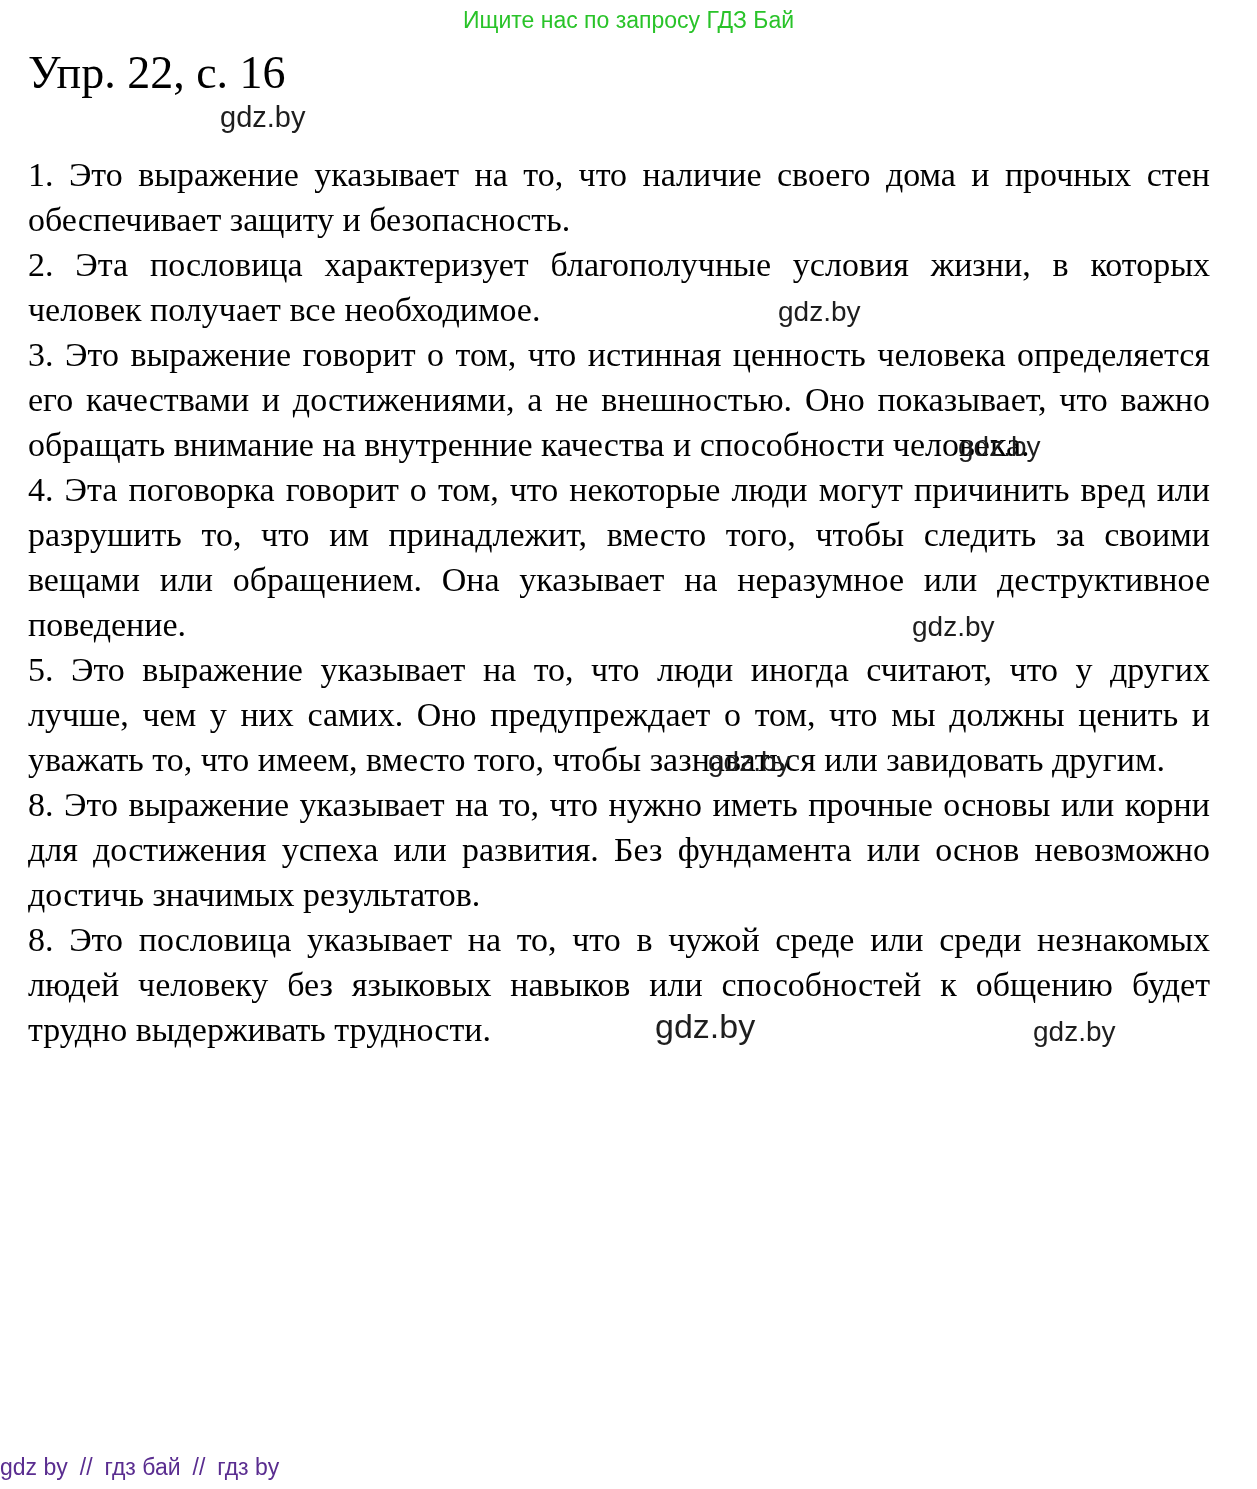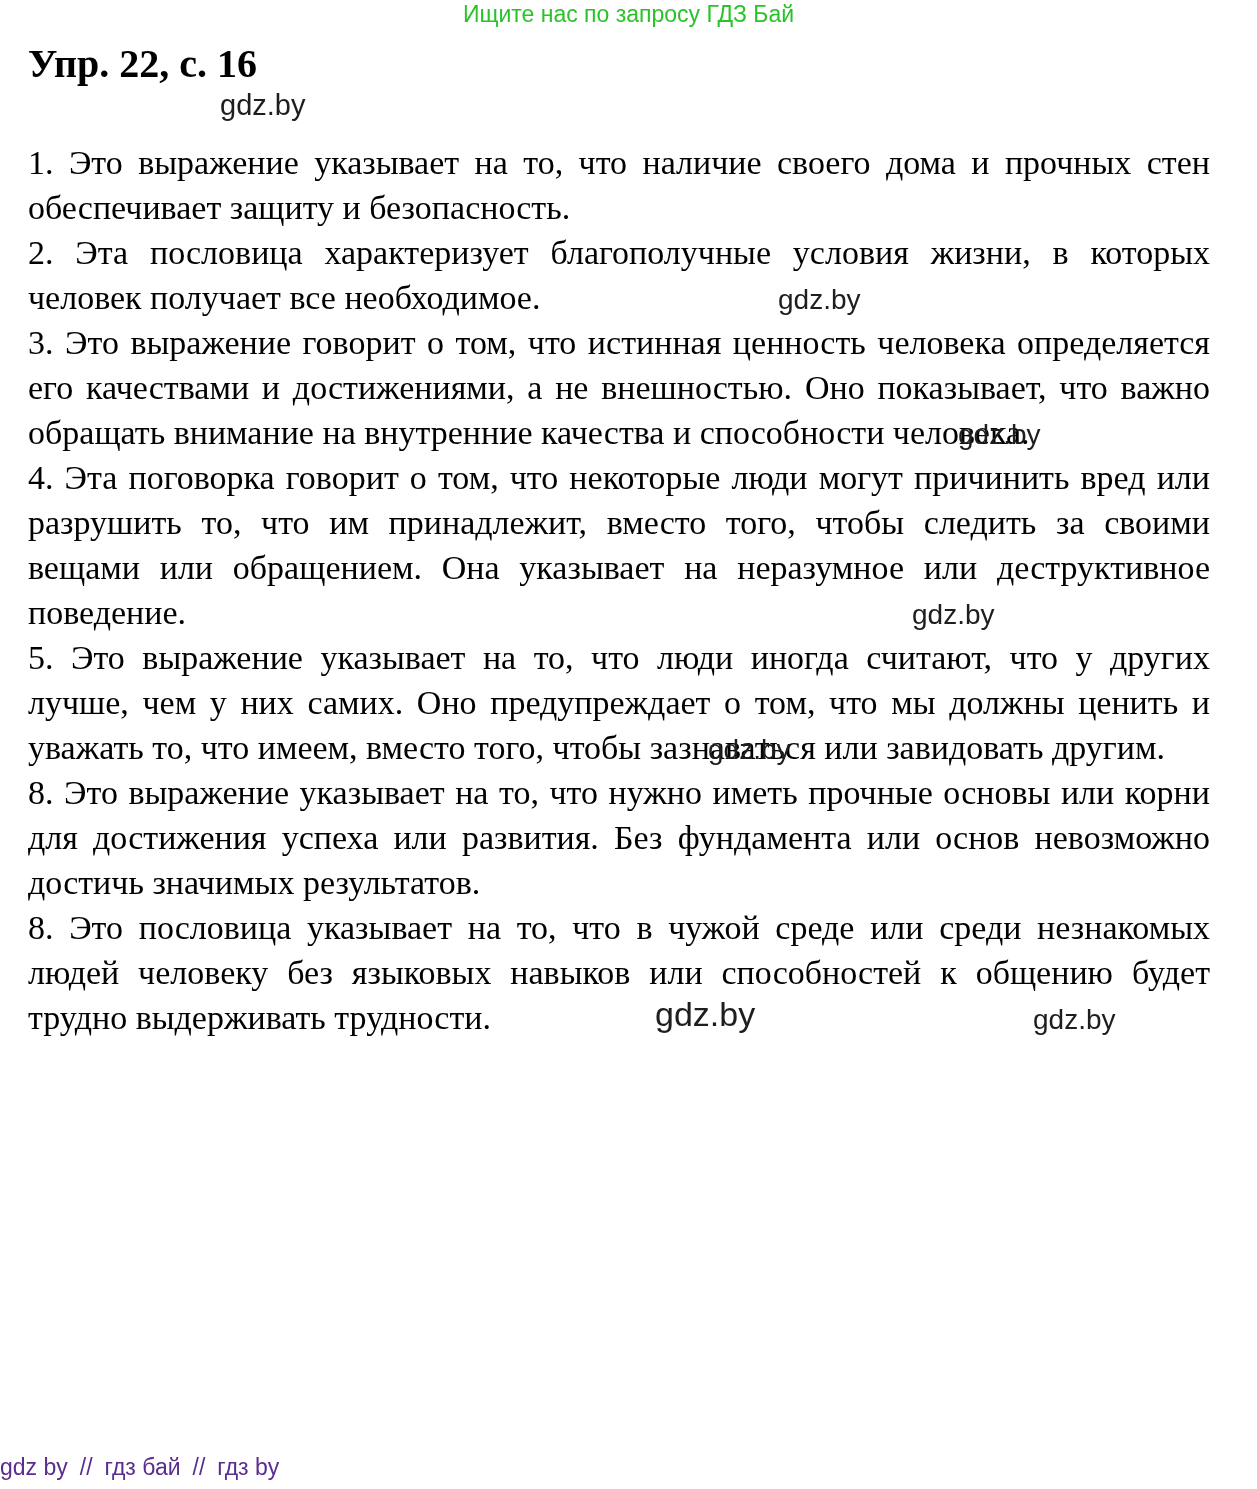--- a/index.html
+++ b/index.html
@@ -11,27 +11,28 @@
     overflow: hidden;
     font-family: "Liberation Serif", serif;
     color: #000000;
   }
   .promo {
     text-align: center;
     font-family: "Liberation Sans", sans-serif;
     font-size: 23px;
     line-height: 28px;
     color: #29c329;
+    margin-top: 6px;
   }
   .title {
     margin: 16px 12px 0 28px;
     font-family: "Liberation Serif", serif;
-    font-size: 40px;
+    font-size: 46px;
     line-height: 1;
-    font-weight: bold;
+    font-weight: normal;
     color: #000000;
   }
   .title-wm {
     margin: 4px 0 0 220px;
     width: fit-content;
     font-family: "Liberation Sans", sans-serif;
     font-size: 29px;
     line-height: 34px;
     color: #1e1e1e;
   }

